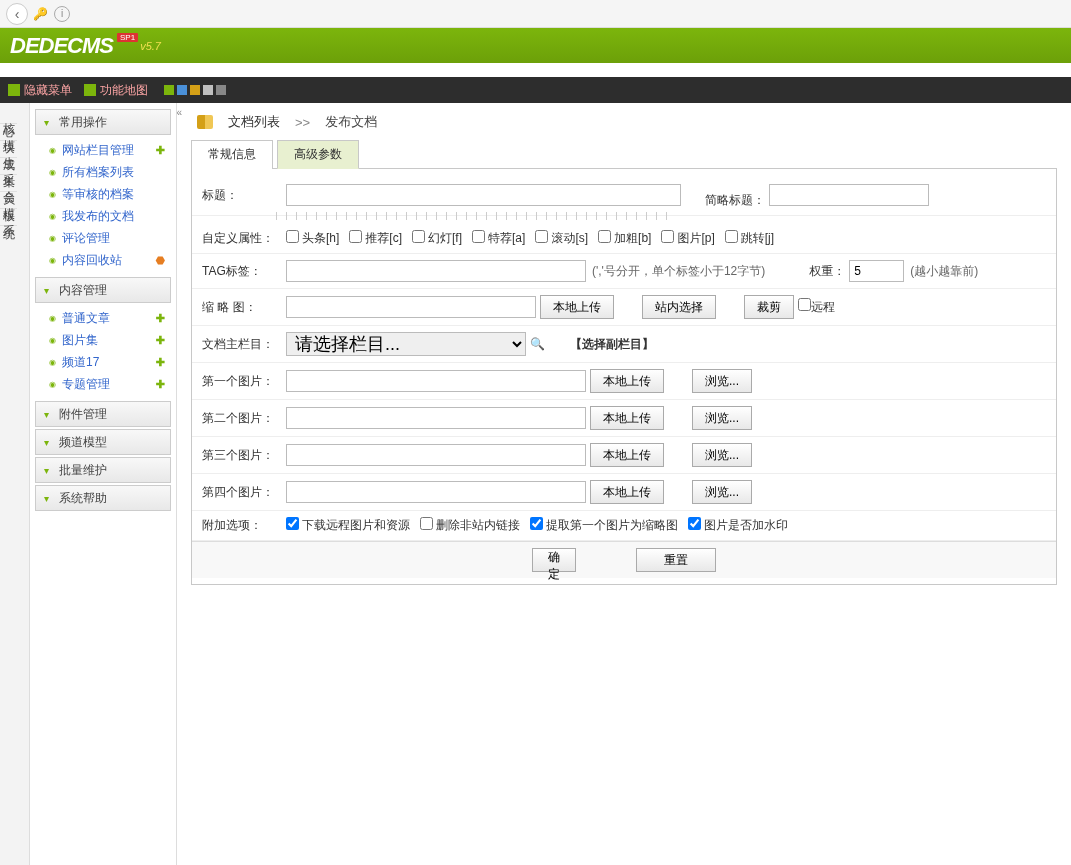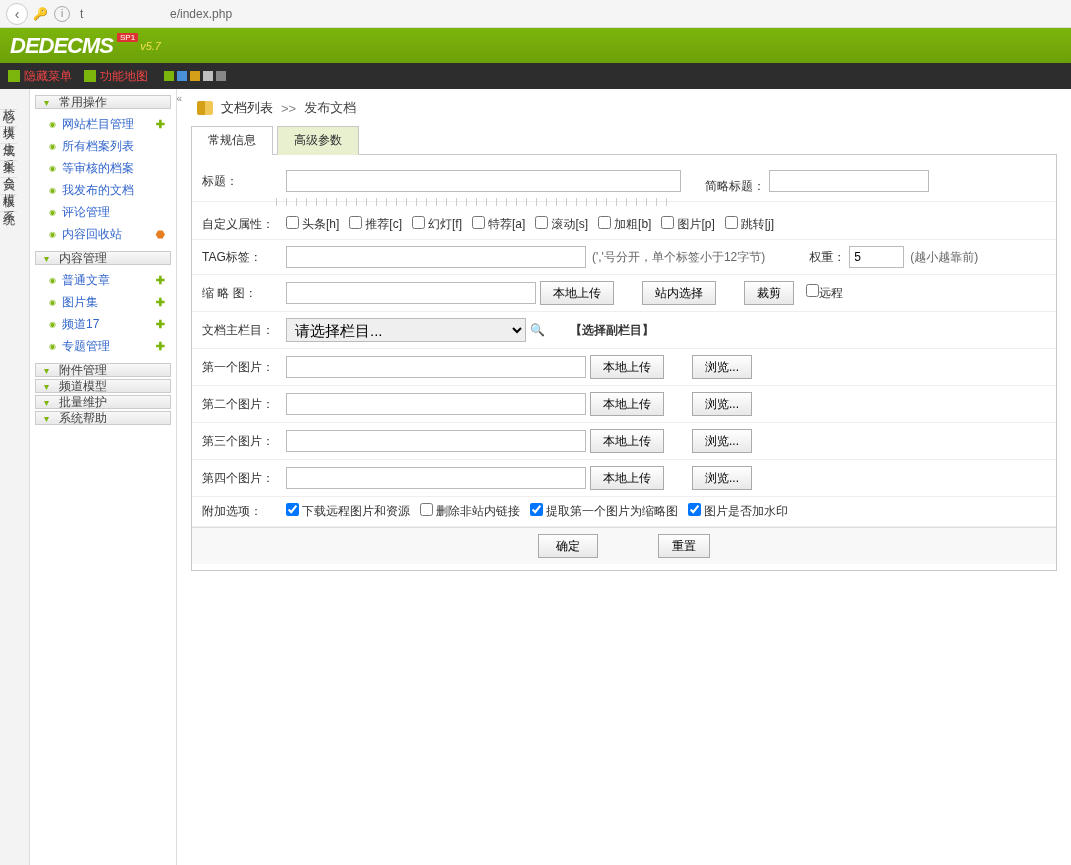--- a/index.html
+++ b/index.html
@@ -12,45 +12,45 @@
 .info-ic { width: 16px; height: 16px; border: 1px solid #aaa; border-radius: 8px; display: flex; align-items: center; justify-content: center; font-size: 10px; color: #888; }
 .url-bar { flex: 1; height: 22px; border: none; padding: 0 6px; font-size: 12px; color: #666; background: transparent; }
 
 
 .header { height: 35px; background: linear-gradient(#7cb50c, #6ca009); display: flex; align-items: center; padding-left: 10px; }
 .logo { font-family: Arial, sans-serif; font-weight: bold; font-style: italic; font-size: 22px; color: #fff; letter-spacing: -1px; }
 .logo-ver { font-size: 11px; color: #f0e050; font-style: italic; margin-left: 2px; }
 .logo-badge { background: #d33; color: #fff; font-size: 8px; padding: 0 3px; margin-left: 4px; border-radius: 1px; position: relative; top: -8px; }
 
 
-.toolbar { height: 26px; background: #2d2d2d; display: flex; align-items: center; padding: 0 8px; gap: 12px; color: #ef4444; font-size: 12px; }
+.toolbar { height: 26px; background: #2d2d2d; display: flex; align-items: center; padding: 0 8px; gap: 12px; color: #fca5a5; font-size: 12px; margin-top: 14px; }
 .tb-item { display: flex; align-items: center; gap: 4px; cursor: pointer; }
 .tb-icon { width: 12px; height: 12px; background: #7cb50c; display: inline-block; }
 .tb-boxes { display: flex; gap: 3px; margin-left: 4px; }
 .tb-box { width: 10px; height: 10px; }
 
 
 .layout { display: flex; height: calc(100vh - 89px); }
 .leftnav { width: 30px; background: #f3f3f3; border-right: 1px solid #ddd; padding-top: 4px; }
 .leftnav-item { writing-mode: vertical-rl; text-orientation: upright; padding: 6px 0; text-align: center; font-size: 12px; color: #444; cursor: pointer; border-bottom: 1px solid #e0e0e0; letter-spacing: 2px; }
 .sidebar { width: 147px; background: #fff; padding: 6px 5px 0 5px; border-right: 1px solid #ddd; position: relative; }
 .collapse { position: absolute; right: -6px; top: 4px; font-size: 10px; color: #888; cursor: pointer; }
 
-.sec-head { height: 14px; background: linear-gradient(#f8f8f8,#e8e8e8); border: 1px solid #ccc; display: flex; align-items: center; padding: 0 8px; font-size: 12px; color: #444; margin-bottom: 2px; cursor: pointer; }
+.sec-head { height: 14px; background: linear-gradient(#f8f8f8,#e8e8e8); border: 1px solid #ccc; display: flex; align-items: center; padding: 12px 8px; font-size: 12px; color: #444; margin-bottom: 2px; cursor: pointer; }
 .sec-head::before { content: "▾"; color: #7cb50c; font-size: 10px; margin-right: 10px; }
 .sec-list { padding: 2px 0 6px 0; }
 .sec-item { display: flex; align-items: center; height: 22px; padding: 0 6px 0 14px; cursor: pointer; color: #3366cc; font-size: 12px; }
 .sec-item::before { content: "◉"; color: #7cb50c; font-size: 8px; margin-right: 6px; }
 .sec-item .tail { margin-left: auto; font-size: 11px; }
 .warn { color: #e67e22; }
 .plus { color: #7cb50c; font-weight: bold; }
 
 
 .main { flex: 1; padding: 10px 14px; overflow: auto; }
-.crumb { display: flex; align-items: center; gap: 8px; font-size: 13px; color: #444; margin-bottom: 8px; padding-left: 6px; }
+.crumb { display: flex; align-items: center; gap: 15px; font-size: 13px; color: #444; margin-bottom: 8px; padding-left: 6px; }
 .book-ic { width: 16px; height: 14px; background: linear-gradient(90deg,#d4a017 50%,#f0c755 50%); border-radius: 2px; }
 .crumb a { color: #333; text-decoration: none; }
 .crumb-sep { color: #888; }
 
 .tabs { display: flex; border-bottom: 1px solid #c8c8c8; }
 .tab { padding: 5px 16px; border: 1px solid #c8c8c8; border-bottom: none; background: #fff; margin-right: 4px; font-size: 12px; cursor: pointer; position: relative; top: 1px; }
 .tab.active { background: #e8f0d0; border-bottom: 1px solid #e8f0d0; }
 .tab.inactive { background: #fff; }
 
 .form-area { border: 1px solid #c8c8c8; border-top: none; padding: 6px 0; }
@@ -59,35 +59,34 @@
 .lbl { width: 80px; text-align: left; color: #333; flex-shrink: 0; }
 .txt-in { height: 22px; border: 1px solid #bbb; padding: 0 4px; font-size: 12px; }
 .txt-wide { width: 395px; }
 .lbl2 { margin-left: 20px; margin-top: 11px; }
 .txt-short { width: 160px; }
 .ruler { width: 395px; height: 8px; background: repeating-linear-gradient(90deg,#ccc 0,#ccc 1px,transparent 1px,transparent 10px); margin-left: 84px; margin-top: -4px; margin-bottom: 4px; }
 .chk-row label { display: inline-flex; align-items: flex-start; margin-right: 6px; font-size: 12px; }
 .chk-row input { margin-right: 3px; }
 .hint { color: #666; margin-left: 2px; }
 .btn { height: 24px; padding: 0 12px; border: 1px solid #aaa; background: linear-gradient(#fff,#e8e8e8); font-size: 12px; cursor: pointer; }
-.sel { height: 24px; border: 1px solid #bbb; font-size: 15px; padding: 0 4px; width: 240px; }
+.sel { height: 24px; border: 1px solid #bbb; font-size: 18px; padding: 0 4px; width: 240px; }
 .mag { width: 16px; height: 16px; display: inline-flex; align-items: center; justify-content: center; cursor: pointer; }
 .submit-row { justify-content: center; gap: 60px; border-bottom: none; border-top: 1px solid #ddd; background: #f8f8f8; }
 .img-in { width: 300px; }
 .thumb-in { width: 250px; }
 .gap { display: inline-block; width: 20px; }
 </style>
 </head>
 <body>
 
 <div class="browser-bar">
   <div class="nav-btn">‹</div>
   <div class="key-ic">🔑</div>
   <div class="info-ic">i</div>
-  <input class="url-bar" value="t                          e/index.php" style="">
 </div>
 
 <div class="header">
   <span class="logo">DEDECMS</span>
   <span class="logo-badge">SP1</span>
   <span class="logo-ver">v5.7</span>
 </div>
 
 <div class="toolbar">
   <div class="tb-item">
@@ -230,21 +229,21 @@
       </div>
 
       <div class="row">
         <span class="lbl">缩 略 图：</span>
         <input class="txt-in thumb-in" style="">
         <button class="btn">本地上传</button>
         <span class="gap"></span>
         <button class="btn">站内选择</button>
         <span class="gap"></span>
         <button class="btn">裁剪</button>
-        <label style="margin-left:8px"><input type="checkbox" style=""><span>远程</span></label>
+        <label style=""><input type="checkbox" style=""><span>远程</span></label>
       </div>
 
       <div class="row">
         <span class="lbl">文档主栏目：</span>
         <select class="sel"><option>请选择栏目...</option></select>
         <span class="mag">🔍</span>
         <span style="margin-left:20px;font-weight:bold">【选择副栏目】</span>
       </div>
 
       <div class="row">
@@ -290,18 +289,18 @@
             <input type="checkbox" checked="" style="">
             <span>提取第一个图片为缩略图</span>
           </label>
         <label>
             <input type="checkbox" checked="" style="">
             <span>图片是否加水印</span>
           </label>
       </div>
 
       <div class="row submit-row">
-        <button class="btn" style="width:60px">确定</button>
-        <button class="btn" style="width:52px">重置</button>
+        <button class="btn" style="width:44px">确定</button>
+        <button class="btn" style="width:80px">重置</button>
       </div>
     </div>
   </div>
 </div>
 
 </body></html>

